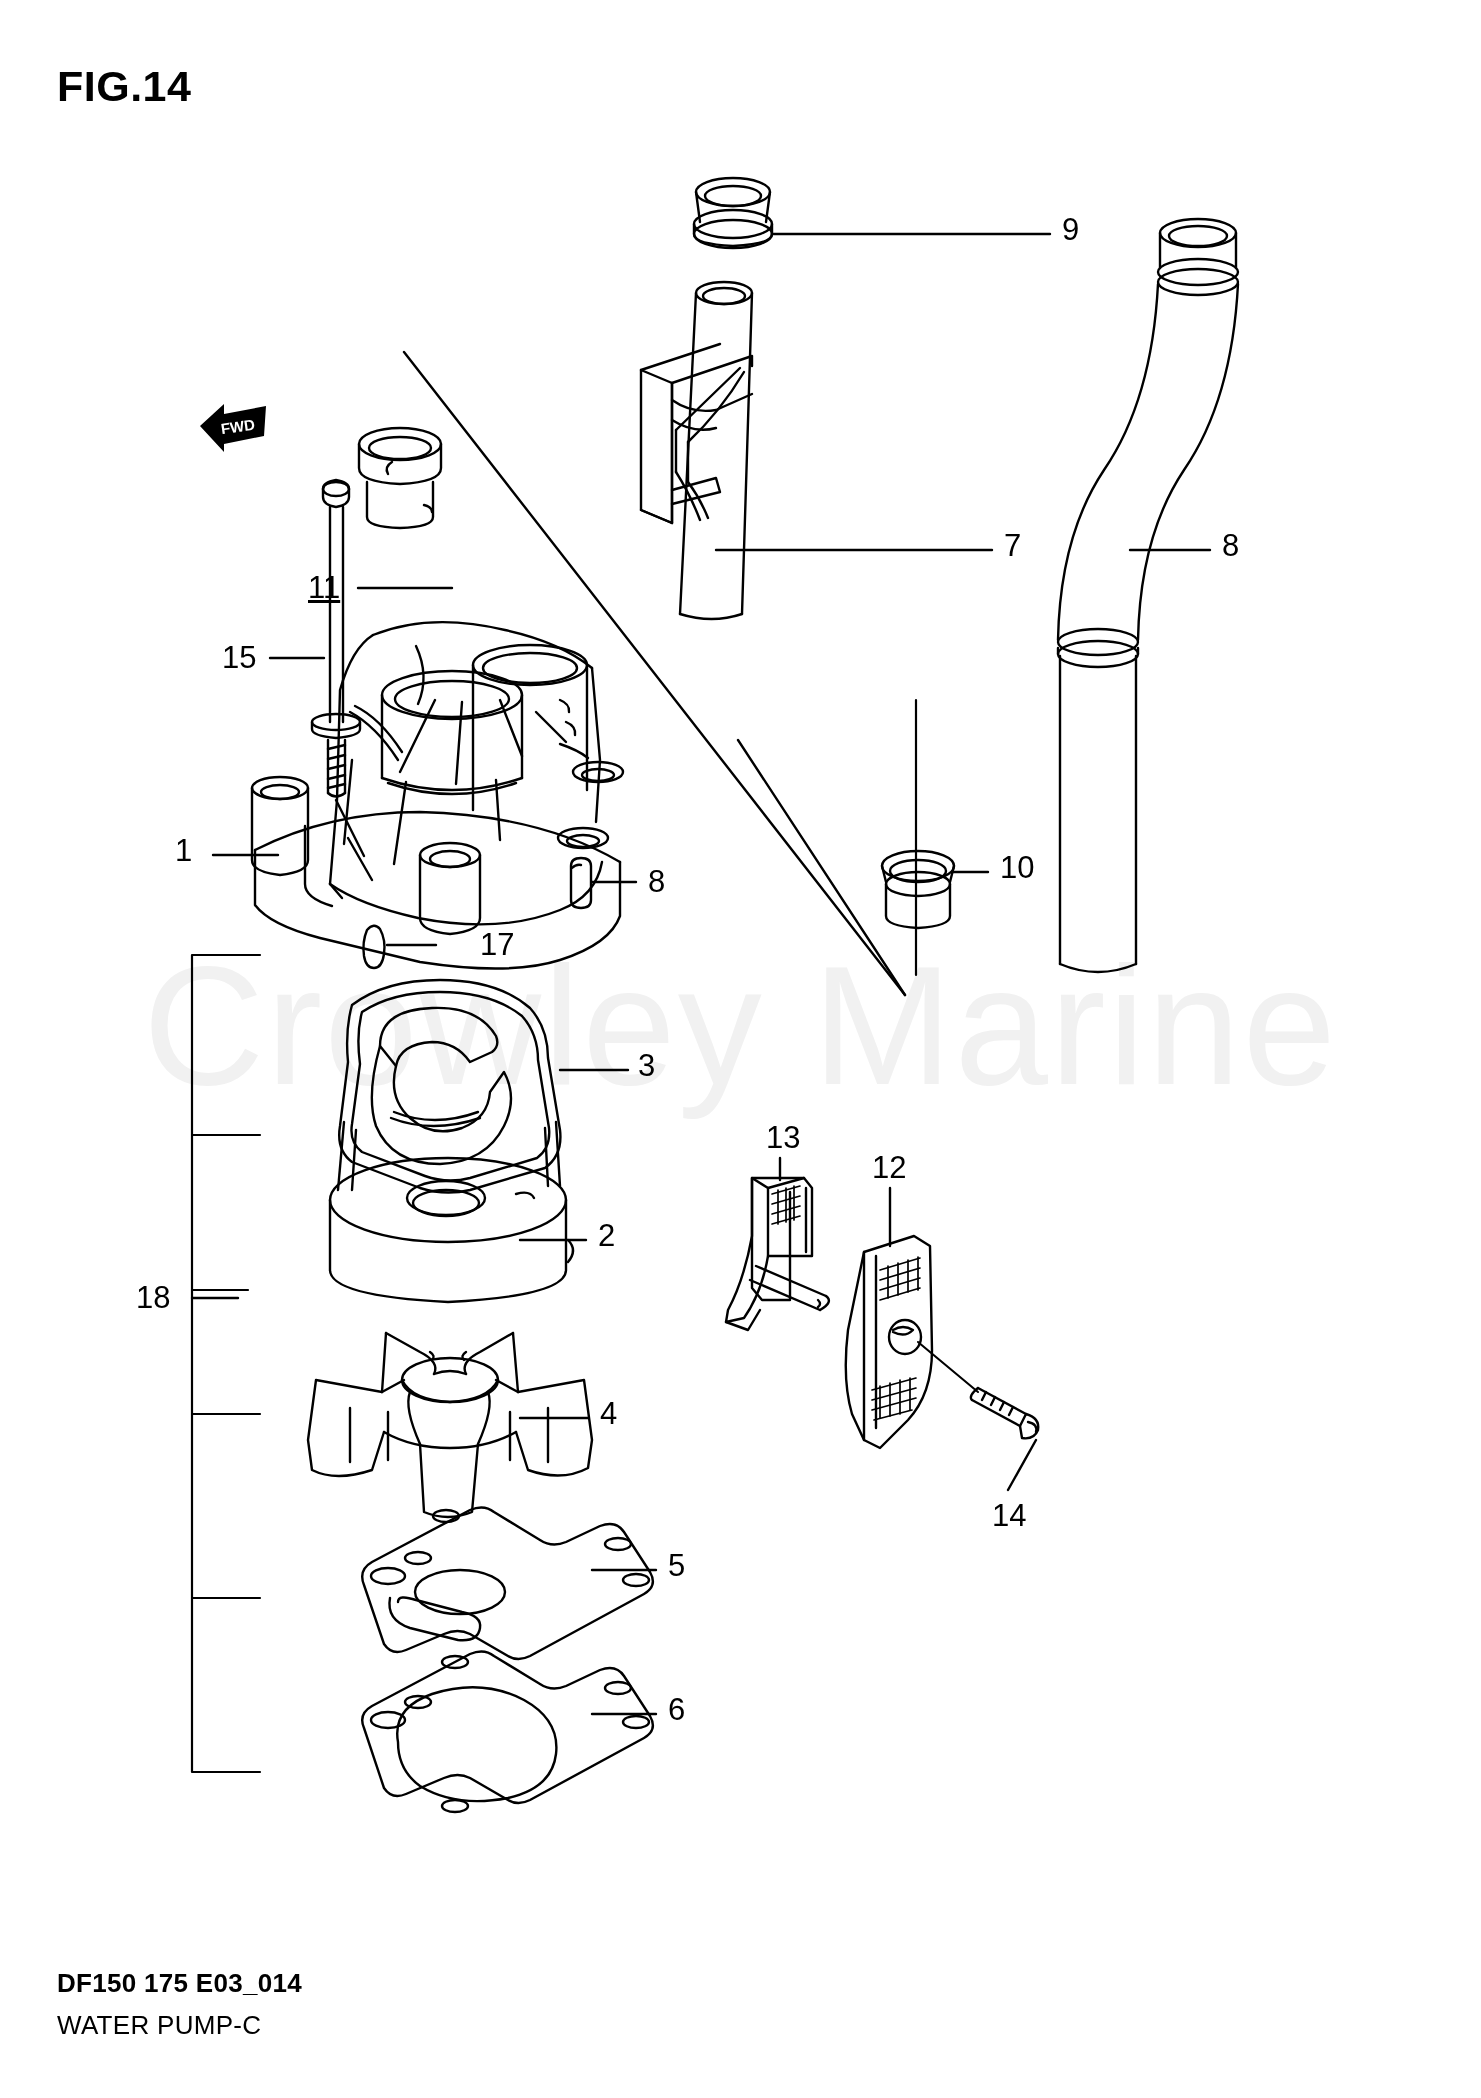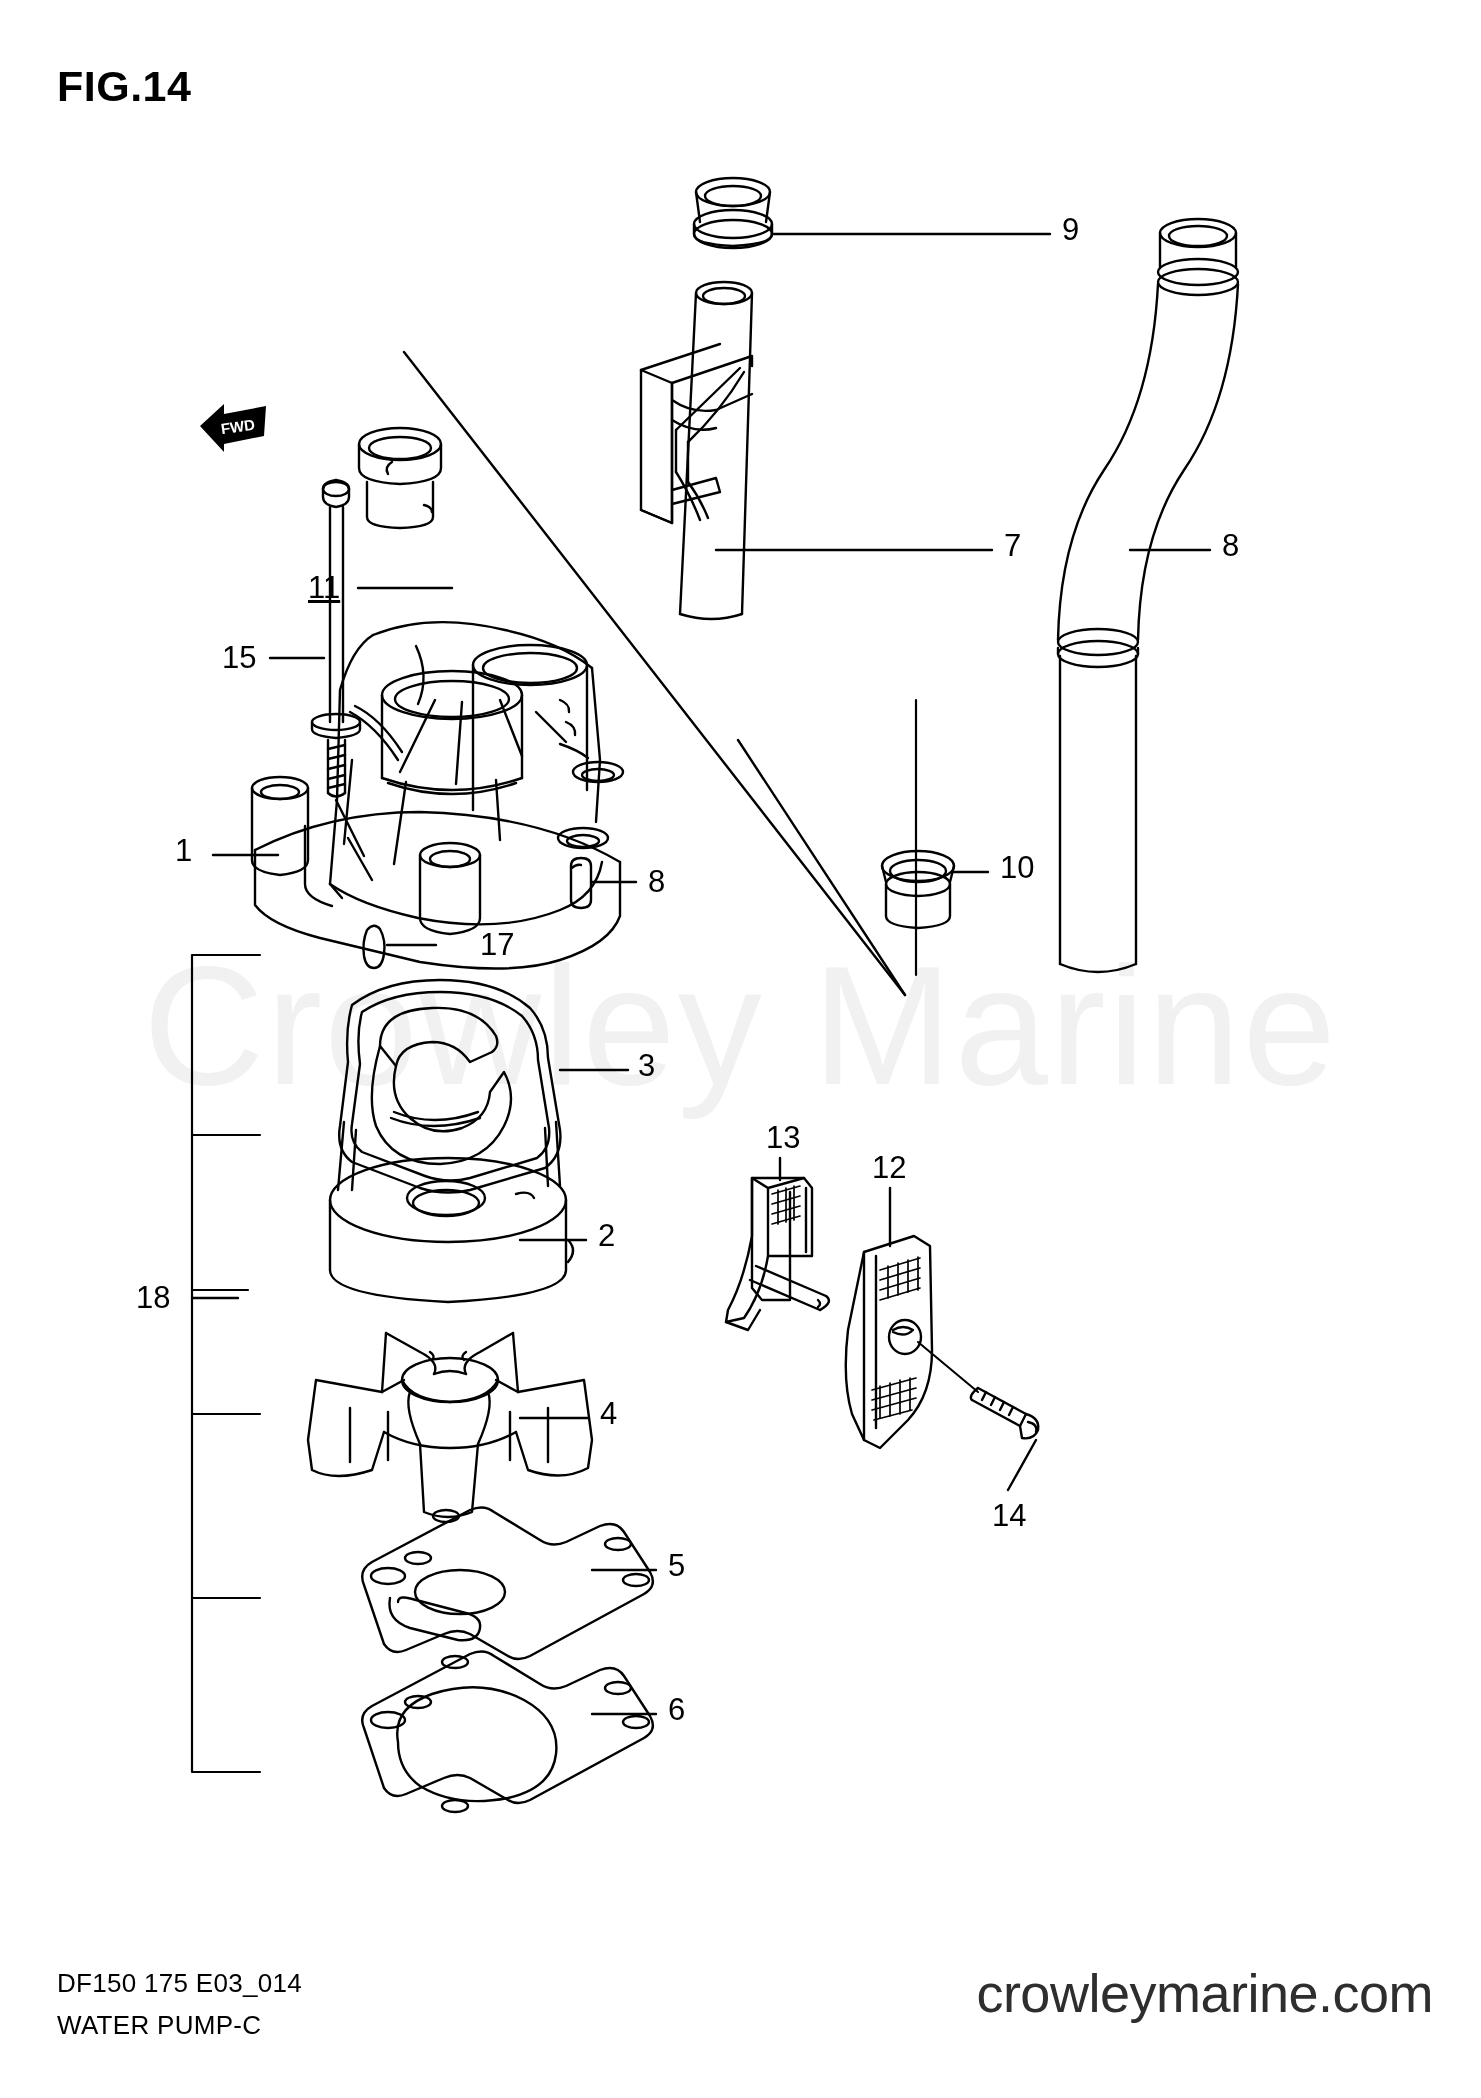--- a/index.html
+++ b/index.html
@@ -25,21 +25,21 @@
     letter-spacing: 0.5px;
     text-align: center;
   }
   .footer-left {
     position: absolute;
     left: 57px;
     font-size: 26px;
     color: #000;
     letter-spacing: 0.3px;
   }
-  #footer-code { top: 1968px; }
+  #footer-code { top: 1968px; font-weight: bold; }
   #footer-name { top: 2010px; }
   #footer-brand {
     position: absolute;
     right: 48px;
     top: 1962px;
     font-size: 54px;
     color: #2e2e2e;
     letter-spacing: -0.5px;
   }
   #watermark {
@@ -447,15 +447,14 @@
   <div class="callout" style="left:872px;  top:1150px;">12</div>
   <div class="callout" style="left:766px;  top:1120px;">13</div>
   <div class="callout" style="left:992px;  top:1498px;">14</div>
   <div class="callout" style="left:222px;  top:640px;">15</div>
   <div class="callout" style="left:648px;  top:864px;">8</div>
   <div class="callout" style="left:444px;  top:927px;margin-left:36px;">17</div>
   <div class="callout" style="left:136px;  top:1280px;">18</div>
 
   <div class="footer-left" id="footer-code">DF150 175 E03_014</div>
   <div class="footer-left" id="footer-name">WATER PUMP-C</div>
-  <div id="footer-brand">crowleymarine.com</div>
 
 </div>
 
 </body></html>

